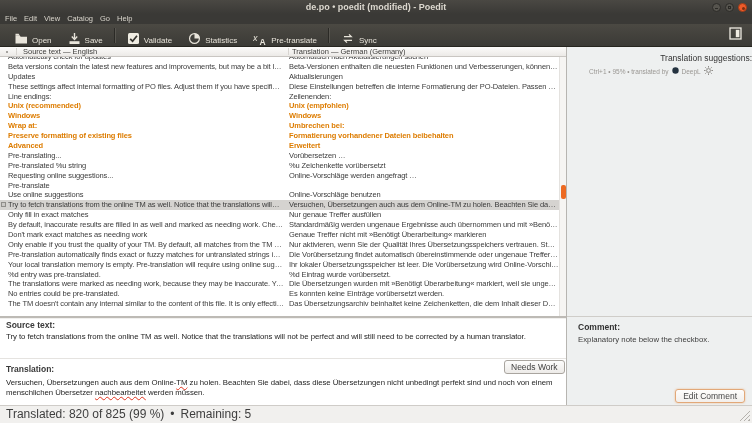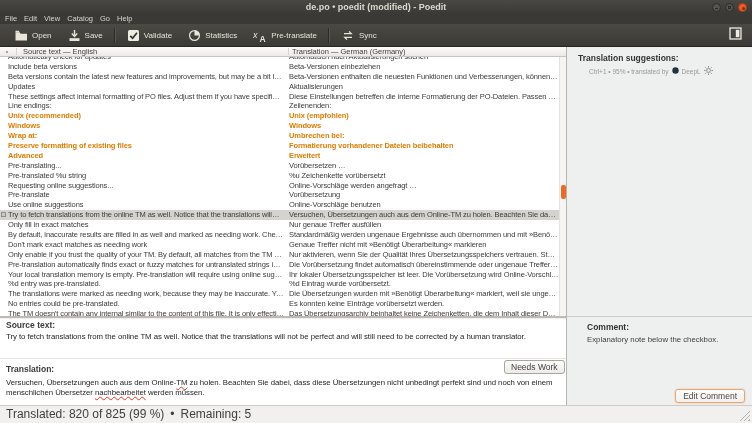--- a/index.html
+++ b/index.html
@@ -14,21 +14,21 @@
   .winbtn.min::after{left:2px;right:2px;bottom:2px;height:1px;background:#2a2925;}
   .winbtn.max::after{left:2px;right:2px;top:2px;bottom:2px;border:1px solid #2a2925;}
   .winbtn.close{background:#ed5b29;border-color:#a33c17;}
   .winbtn.close::after{left:3px;top:3px;width:3px;height:3px;background:#7e2f10;border-radius:50%;}
   
   .menubar{position:absolute;top:14px;left:0;right:0;height:10px;background:#3a3936;display:flex;align-items:center;gap:7px;padding-left:5px;}
   .menu-item{color:#d9d5cc;font-size:7.5px;line-height:10px;}
   
   .toolbar{position:absolute;top:24px;left:0;right:0;height:23px;background:linear-gradient(#4b4943,#3b3a36);
     border-bottom:1px solid #26251f;display:flex;align-items:center;padding:0 6px;box-sizing:border-box;}
-  .tb-btn{display:flex;align-items:center;gap:4px;color:#e7e3d9;font-size:8px;padding:0 8px;height:20px;border-radius:2px;}
+  .tb-btn{display:flex;align-items:flex-end;gap:4px;color:#e7e3d9;font-size:8px;padding:0 8px;height:20px;border-radius:2px;}
   .tb-btn svg{display:block;}
   .tb-sep{width:0;height:15px;border-left:1px solid #2b2a26;border-right:1px solid #585650;margin:0 3px;}
   .tb-spacer{flex:1;}
   .panel-toggle{margin-right:4px;display:flex;align-items:center;}
   
   .list-header{position:absolute;top:47px;left:0;width:566px;height:10px;background:linear-gradient(#fcfbfa,#eceae7);
     border-bottom:1px solid #c9c6c2;box-sizing:border-box;}
   .hdr-label{position:absolute;top:0;font-size:7.5px;line-height:9px;color:#3e3d3b;white-space:nowrap;}
   .hdr-src{left:23px;} .hdr-tr{left:292px;}
   .hdr-dot{position:absolute;left:6px;top:4px;width:2px;height:2px;border-radius:50%;background:#8b8984;}
@@ -50,27 +50,27 @@
   .src-label{position:absolute;top:320px;left:6px;font-size:8.5px;font-weight:bold;color:#3a3a3a;}
   .src-text{position:absolute;top:332px;left:6px;width:552px;font-size:7.8px;line-height:9.5px;color:#1e1e1e;letter-spacing:-0.05px;}
   .editor-div{position:absolute;top:358px;left:0;width:566px;height:1px;background:#e5e3e0;}
   .tr-label{position:absolute;top:364px;left:6px;font-size:8.5px;font-weight:bold;color:#3a3a3a;}
   .needs-work{position:absolute;top:360px;left:504px;height:14px;line-height:12px;padding:0 6px;font-size:8.5px;color:#3f3f3f;
     background:linear-gradient(#fdfdfc,#edebe8);border:1px solid #a9a59f;border-radius:3px;box-sizing:border-box;white-space:nowrap;}
   .tr-text{position:absolute;top:378px;left:6px;width:552px;font-size:7.8px;line-height:10px;color:#1e1e1e;letter-spacing:-0.05px;}
   .squiggle{text-decoration:underline;text-decoration-style:wavy;text-decoration-color:#e0341f;text-decoration-thickness:1px;text-underline-offset:1px;}
   
   .sidebar{position:absolute;left:566px;top:47px;width:186px;height:358px;background:#eef0f0;border-left:1px solid #b7b5b1;box-sizing:border-box;}
-  .sb-title{margin:6px 16px 0 11px;font-size:8.5px;font-weight:bold;color:#333;}
+  .sb-title{margin:6px 0 0 11px;font-size:8.5px;font-weight:normal;color:#333;text-align:right;}
   .sugg{display:flex;gap:4px;margin:6px 9px 0 11px;}
   .sugg-icon{flex:none;width:7px;height:7px;border:1px solid #4c4c4c;background:#fdfdfd;box-sizing:border-box;margin-top:1px;}
   .sugg-text{font-size:7.5px;line-height:9.4px;color:#333;letter-spacing:-0.05px;}
   .sugg-meta{display:flex;align-items:center;gap:3px;margin:3px 0 0 22px;font-size:6.5px;color:#9a9793;}
   .engine-name{font-size:6.5px;color:#9a9793;}
-  .comment-sec{position:absolute;top:269px;left:0;right:0;bottom:0;border-top:1px solid #cfcdc9;padding-left:9px;}
+  .comment-sec{position:absolute;top:269px;left:0;right:0;bottom:0;border-top:1px solid #cfcdc9;}
   .cm-title{margin:5px 0 0 11px;font-size:8.5px;font-weight:bold;color:#333;}
   .cm-text{margin:3px 11px 0 11px;font-size:7.8px;color:#3d3d3d;}
   .edit-comment{position:absolute;right:7px;bottom:2px;height:14px;line-height:12px;padding:0 7px;font-size:8.5px;color:#4a4a4a;
     background:linear-gradient(#fefdfc,#f2efec);border:1px solid #e2a878;border-radius:3px;box-shadow:0 0 2px rgba(233,140,60,.55);box-sizing:border-box;white-space:nowrap;}
   
   .statusbar{position:absolute;left:0;right:0;top:405px;height:18px;background:#f1f0ee;border-top:1px solid #cfccc8;box-sizing:border-box;}
   .status-text{font-size:12px;color:#3e3e3e;line-height:16px;padding-left:6px;}
   .grip{position:absolute;right:2px;bottom:2px;width:11px;height:11px;
     background:repeating-linear-gradient(135deg,transparent 0 2px,#b5b2ad 2px 3px);
     clip-path:polygon(100% 0,100% 100%,0 100%);}
@@ -175,25 +175,20 @@
 
   <div class="entry-list">
     <div class="rows-inner" id="rows-inner">
         <div class="row">
           <span class="gutter"></span>
           <span class="cell src">Automatically check for updates</span>
           <span class="cell tr">Automatisch nach Aktualisierungen suchen</span>
         </div>
         <div class="row">
           <span class="gutter"></span>
-          <span class="cell src">Include beta versions</span>
-          <span class="cell tr">Beta-Versionen einbeziehen</span>
-        </div>
-        <div class="row">
-          <span class="gutter"></span>
           <span class="cell src">Beta versions contain the latest new features and improvements, but may be a bit l…</span>
           <span class="cell tr">Beta-Versionen enthalten die neuesten Funktionen und Verbesserungen, können all…</span>
         </div>
         <div class="row">
           <span class="gutter"></span>
           <span class="cell src">Updates</span>
           <span class="cell tr">Aktualisierungen</span>
         </div>
         <div class="row">
           <span class="gutter"></span>
@@ -241,21 +236,20 @@
           <span class="cell tr">%u Zeichenkette vorübersetzt</span>
         </div>
         <div class="row">
           <span class="gutter"></span>
           <span class="cell src">Requesting online suggestions...</span>
           <span class="cell tr">Online-Vorschläge werden angefragt …</span>
         </div>
         <div class="row">
           <span class="gutter"></span>
           <span class="cell src">Pre-translate</span>
-          <span class="cell tr">Vorübersetzung</span>
         </div>
         <div class="row">
           <span class="gutter"></span>
           <span class="cell src">Use online suggestions</span>
           <span class="cell tr">Online-Vorschläge benutzen</span>
         </div>
         <div class="row selected">
           <span class="gutter">
             <span class="selbox"></span>
           </span>

